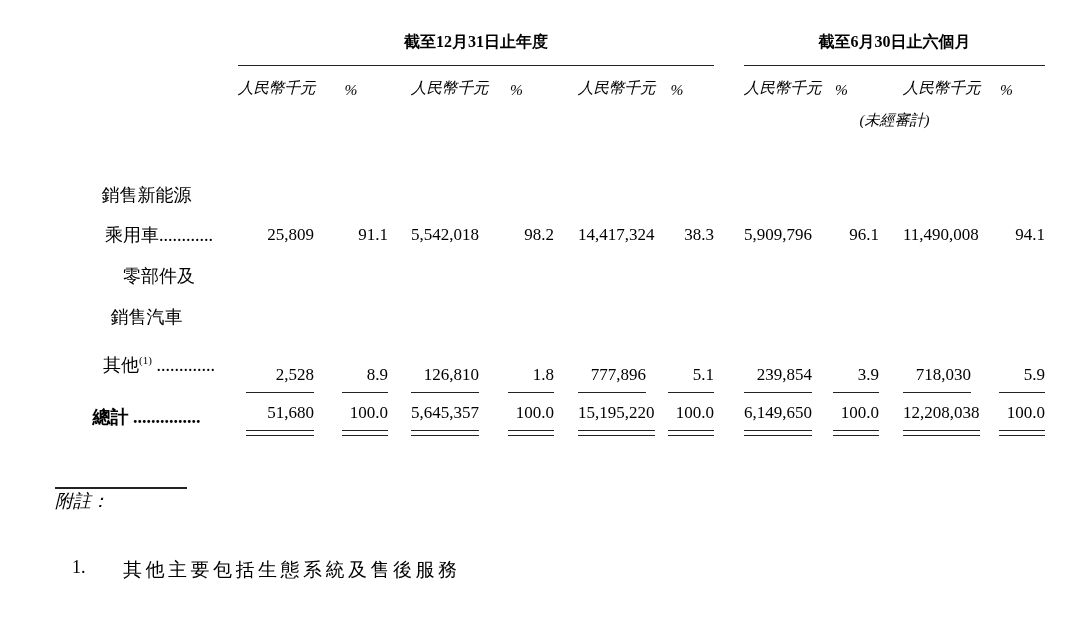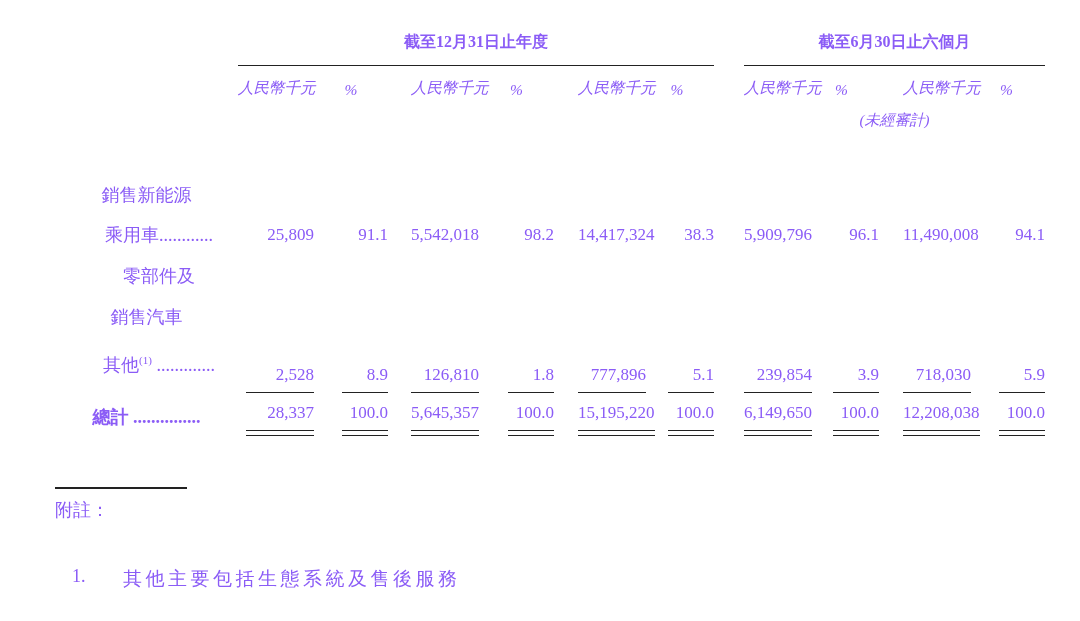--- a/index.html
+++ b/index.html
@@ -1,21 +1,21 @@
 <!DOCTYPE html>
 <html><head>
 <meta charset="utf-8">
 <style>
   html,body{margin:0;padding:0;background:#fff;}
   .page{
     position:relative;
     width:1080px;height:621px;
     box-sizing:border-box;
     background:#ffffff;
-    color:#8b5cf6;
+    color:#000000;
     font-family:"Liberation Serif","DejaVu Serif",serif;
     padding:20px 0 0 55px;
     overflow:hidden;
   }
   table.fin{
     table-layout:fixed;
     width:990px;
     border-collapse:collapse;
     border-spacing:0;
   }
@@ -65,21 +65,21 @@
     border-bottom:1.5px solid #222;
     padding-bottom:7px;
   }
   tr.r-total .val::after{
     content:"";position:absolute;left:0;right:0;bottom:-6px;
     border-bottom:1.5px solid #222;
   }
   
   .notes{margin-top:46px;}
   .notes-rule{width:132px;border-top:2px solid #222;}
-  .notes-label{font-size:18px;margin-top:9px;}
+  .notes-label{font-style:italic;font-size:18px;}
   .note-item{display:flex;margin-top:44px;margin-left:17px;font-size:19px;}
   .note-no{width:51px;flex:0 0 51px;font-size:18px;}
   .note-text{letter-spacing:3.5px;}
 </style>
 </head>
 <body>
 
 <div class="page">
 
   <table class="fin">
@@ -183,21 +183,21 @@
       <td></td>
       <td class="amt"><span class="val">239,854</span></td>
       <td class="pct"><span class="val">3.9</span></td>
       <td></td>
       <td class="amt"><span class="val">718,030</span></td>
       <td class="pct"><span class="val">5.9</span></td>
     </tr>
 
     <tr class="r-total">
       <td class="lbl"><span>總計</span><span> ...............</span></td>
-      <td class="amt"><span class="val">28,337</span></td>
+      <td class="amt"><span class="val">51,680</span></td>
       <td class="pct"><span class="val">100.0</span></td>
       <td></td>
       <td class="amt"><span class="val">5,645,357</span></td>
       <td class="pct"><span class="val">100.0</span></td>
       <td></td>
       <td class="amt"><span class="val">15,195,220</span></td>
       <td class="pct"><span class="val">100.0</span></td>
       <td></td>
       <td class="amt"><span class="val">6,149,650</span></td>
       <td class="pct"><span class="val">100.0</span></td>

